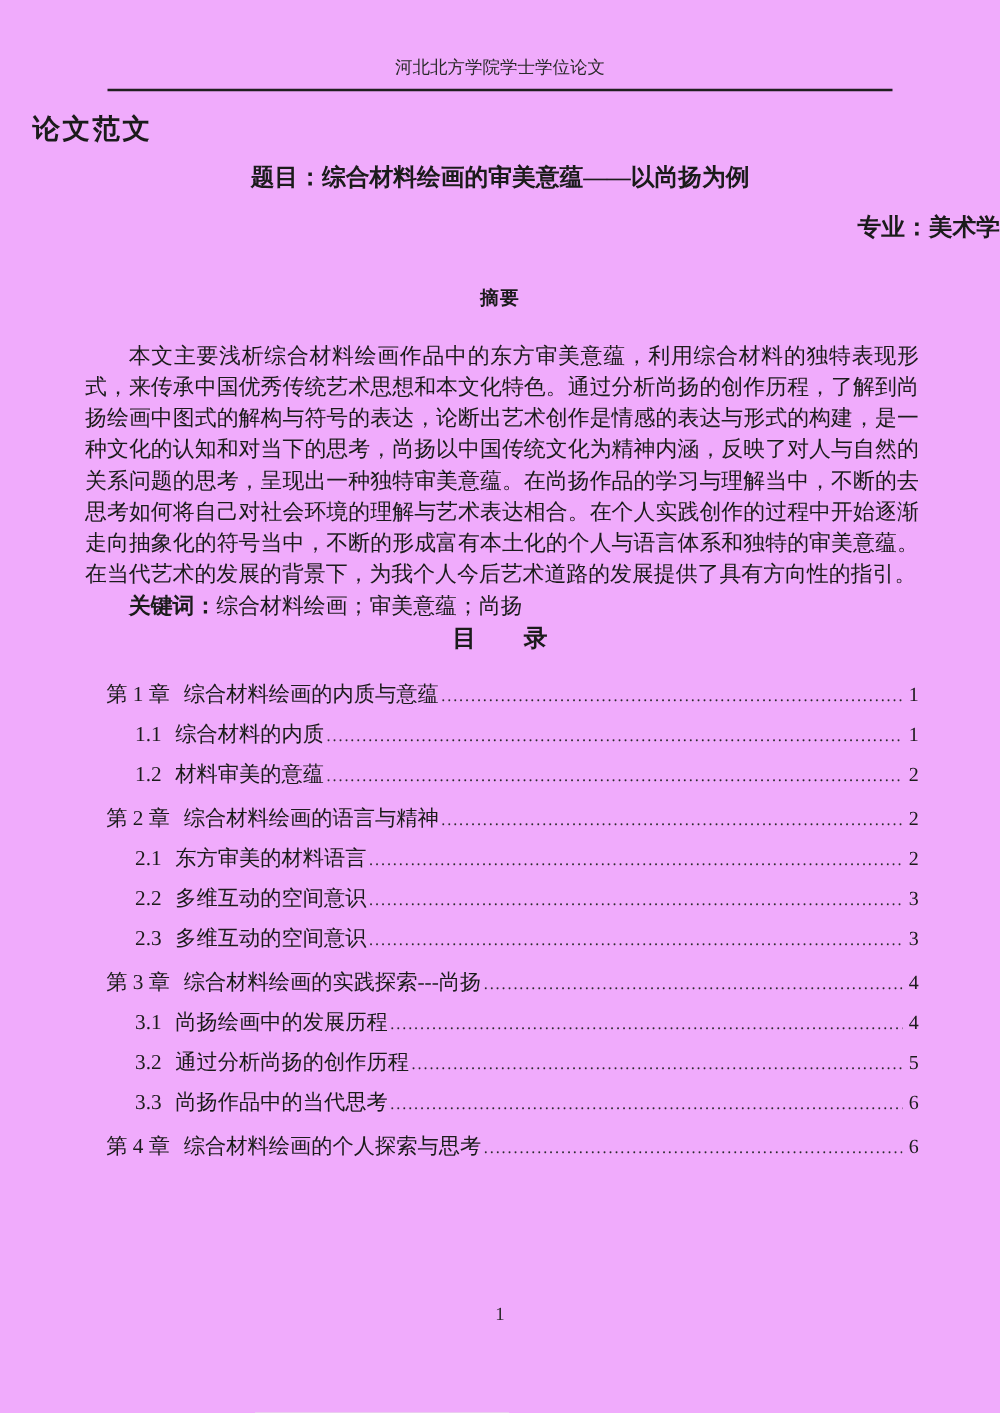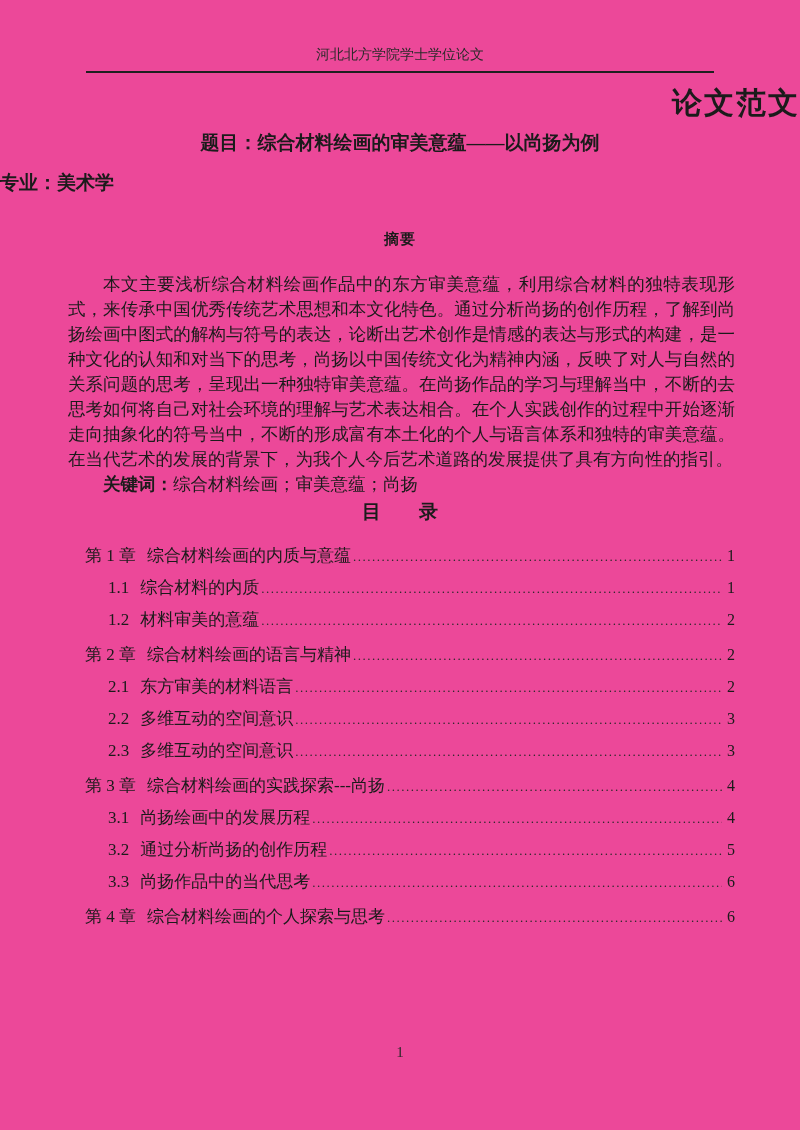--- a/index.html
+++ b/index.html
@@ -1,57 +1,58 @@
 <!DOCTYPE html>
 <html><head>
 <meta charset="utf-8">
 <style>
   html, body { margin: 0; padding: 0; background: #e8e8e8; }
   .page {
     position: relative;
     width: 800px;
     height: 1130px;
     margin: 0 auto;
-    background: #ec4899;
+    background: #f0abfc;
     color: #1b1b1b;
     font-family: "Liberation Serif", "DejaVu Serif", serif;
     overflow: hidden;
   }
   .running-head {
     padding-top: 46px;
     text-align: center;
     font-size: 14px;
     line-height: 18px;
     color: #2a2a2a;
   }
   .head-rule {
     margin: 7px auto 0 auto;
     width: 628px;
     height: 0;
     border: none;
     border-top: 2px solid #1f1f1f;
   }
   .doc-title {
     margin-top: 12px;
-    text-align: right;
-    font-size: 30px;
+    text-align: left;
+    font-size: 22px;
     line-height: 36px;
     font-weight: 700;
     letter-spacing: 2px;
+    padding-left: 26px;
   }
   .subject-line {
     margin-top: 10px;
     text-align: center;
     font-size: 19px;
     line-height: 24px;
     font-weight: 700;
   }
   .major-line {
     margin-top: 16px;
-    text-align: left;
+    text-align: right;
     font-size: 19px;
     line-height: 24px;
     font-weight: 700;
   }
   .abstract-heading {
     margin-top: 32px;
     text-align: center;
     font-size: 15px;
     line-height: 24px;
     font-weight: 700;

